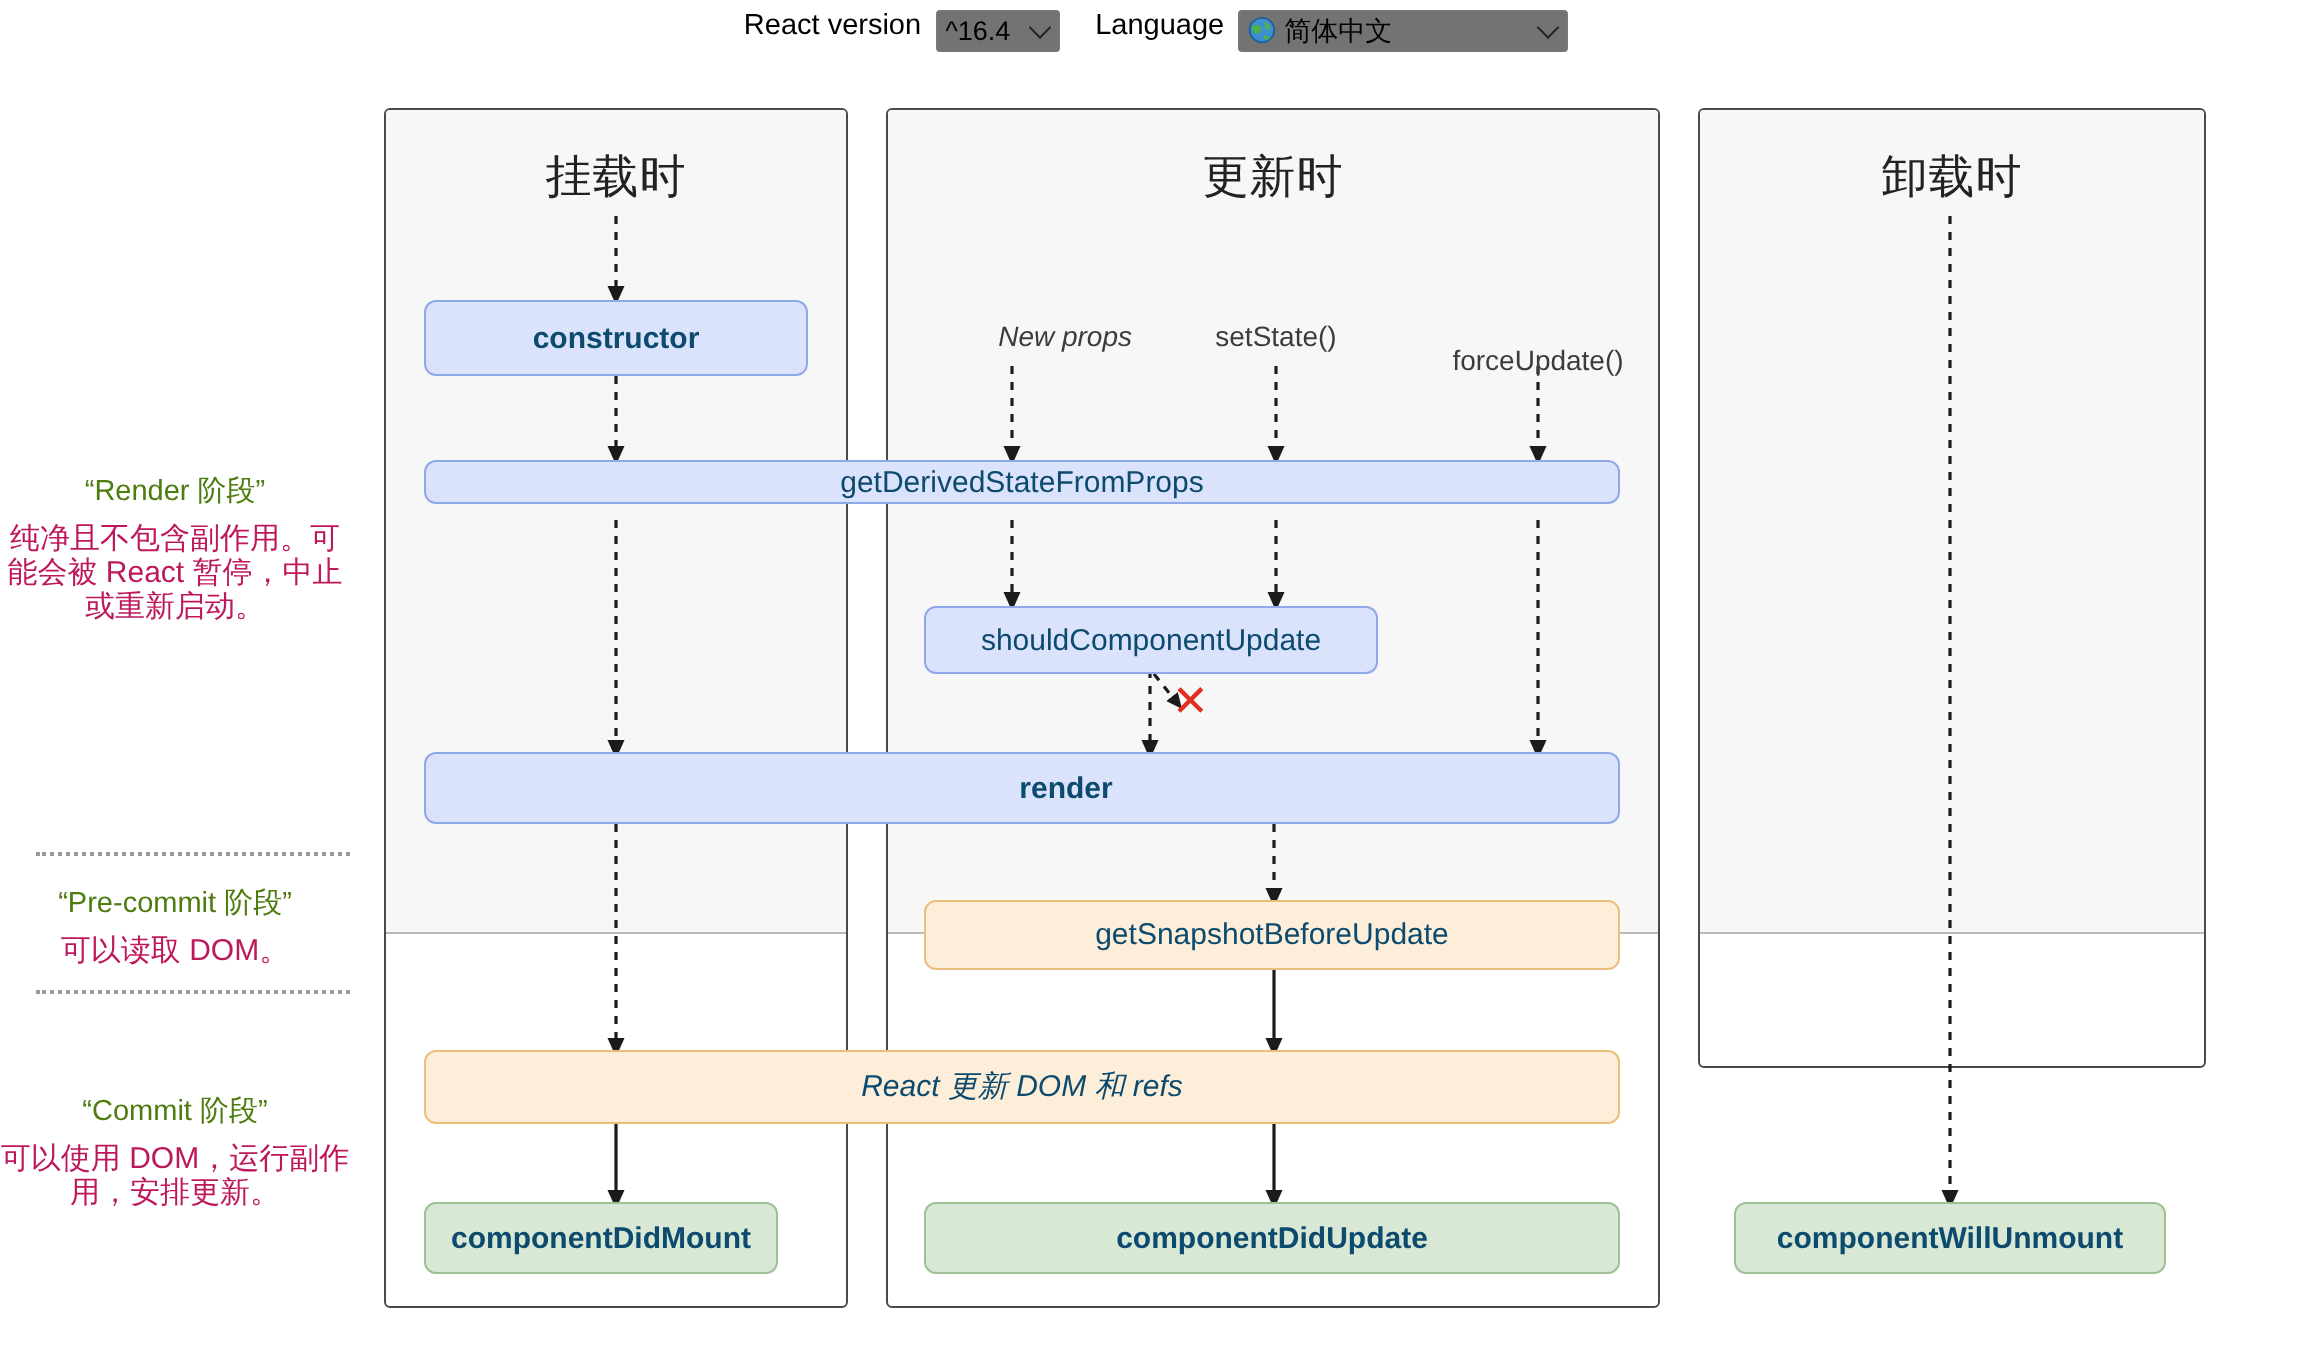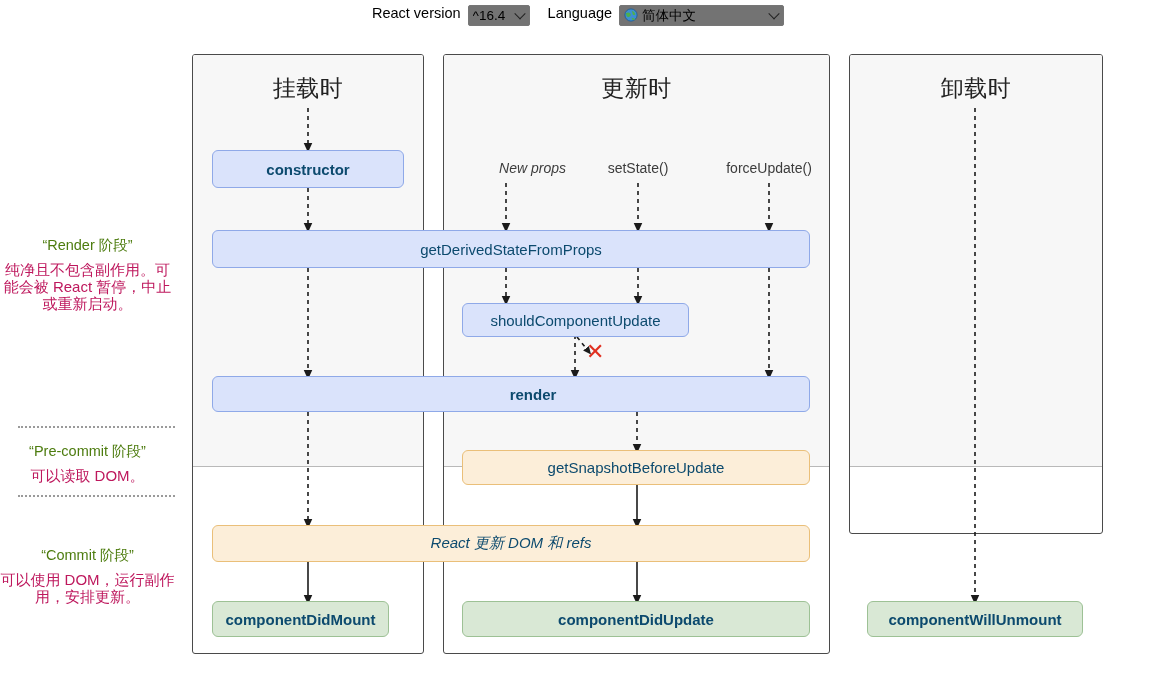--- a/index.html
+++ b/index.html
@@ -237,25 +237,25 @@
       <g stroke="#1b1b1b" stroke-width="1.6" fill="none">
 
         <line x1="637" y1="485" x2="637" y2="524" marker-end="url(#arrow)"></line>
         <line x1="308" y1="562" x2="308" y2="600" marker-end="url(#arrow)"></line>
         <line x1="637" y1="562" x2="637" y2="600" marker-end="url(#arrow)"></line>
       </g>
     </svg>
 
     <div class="trigger italic" style="left:446px; top:160px; width:120px;">New props</div>
     <div class="trigger" style="left:578px; top:160px; width:120px;">setState()</div>
-    <div class="trigger" style="left:709px; top:160px; width:120px;">forceUpdate()</div>
+    <div class="trigger" style="left:709px; top:172px; width:120px;">forceUpdate()</div>
 
     <div class="node blue bold" style="left:212px; top:150px; width:192px; height:38px;">constructor</div>
 
-    <div class="node blue" style="left:212px; top:230px; width:598px; height:38px;">getDerivedStateFromProps</div>
+    <div class="node blue" style="left:212px; top:230px; width:598px; height:22px;">getDerivedStateFromProps</div>
 
     <div class="node blue" style="left:462px; top:303px; width:227px; height:34px;">shouldComponentUpdate</div>
 
     <div class="node blue bold" style="left:212px; top:376px; width:598px; height:36px;padding-left:44px;">render</div>
 
     <div class="node orange" style="left:462px; top:450px; width:348px; height:35px;">getSnapshotBeforeUpdate</div>
 
     <div class="node orange italic" style="left:212px; top:525px; width:598px; height:37px;">React 更新 DOM 和 refs</div>
 
     <div class="node green bold" style="left:212px; top:601px; width:177px; height:36px;">componentDidMount</div>

